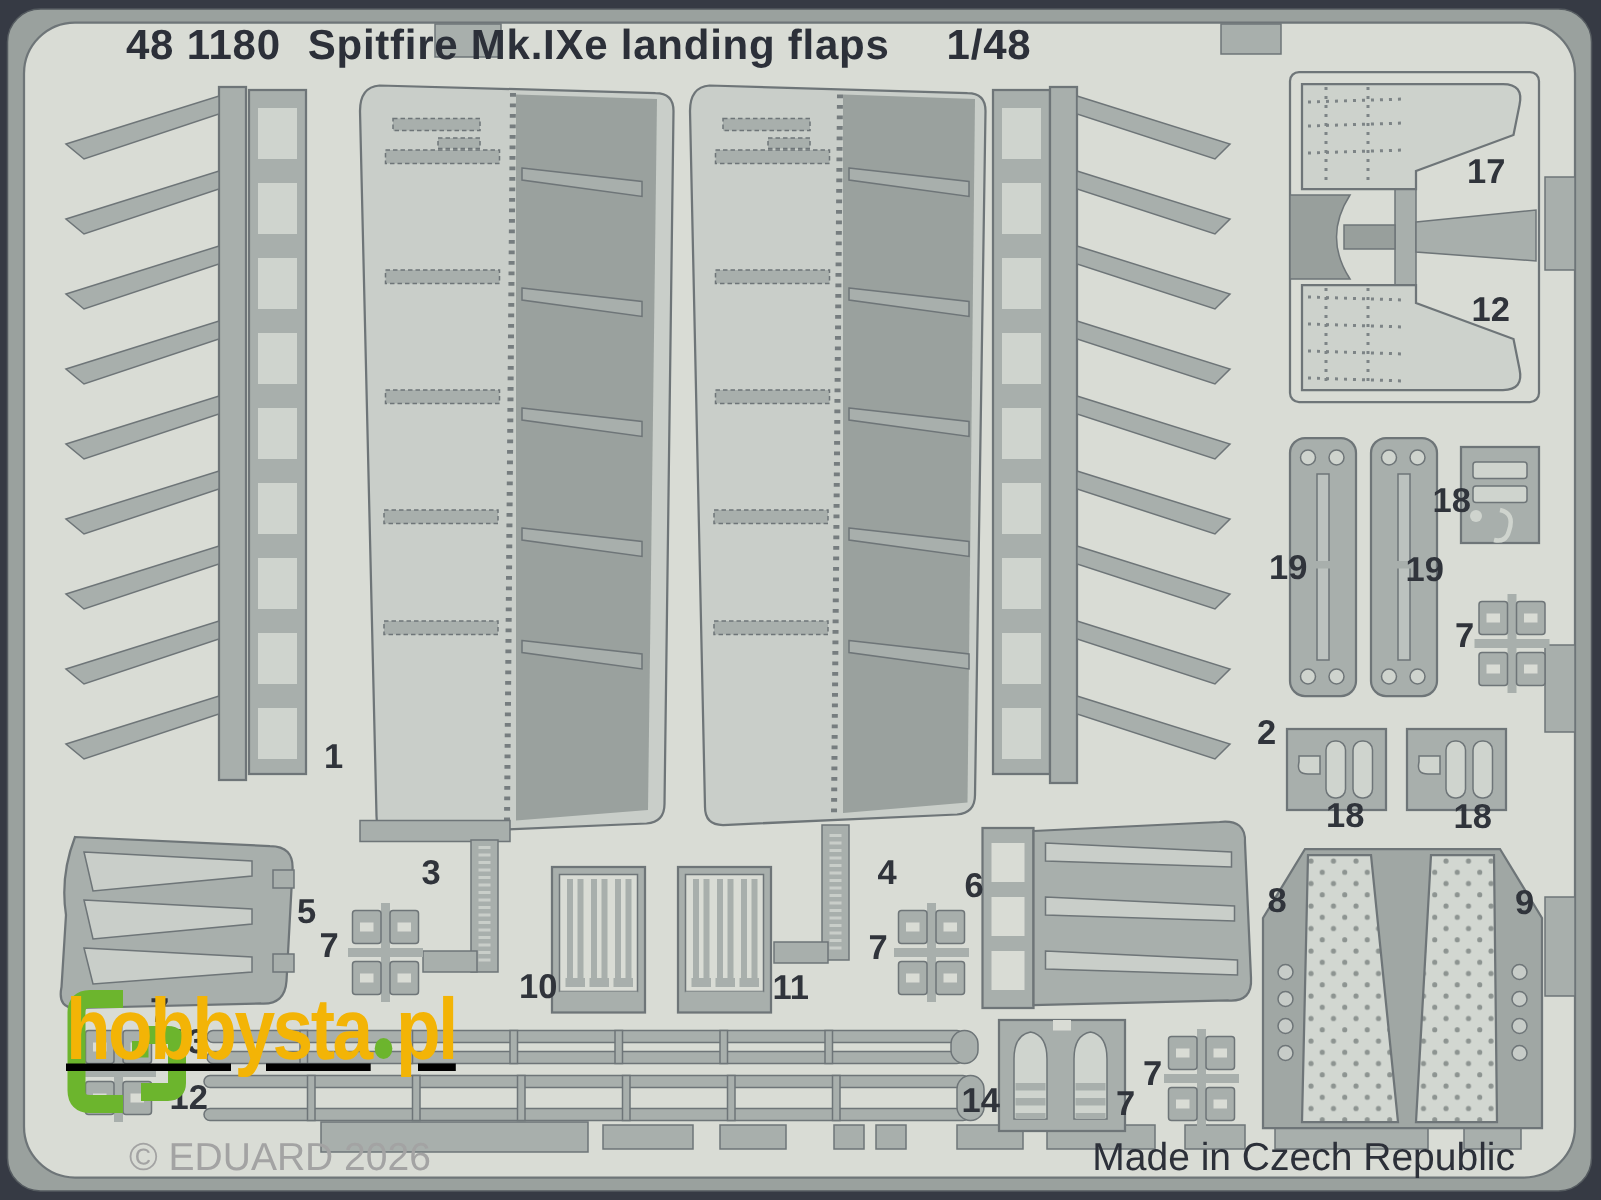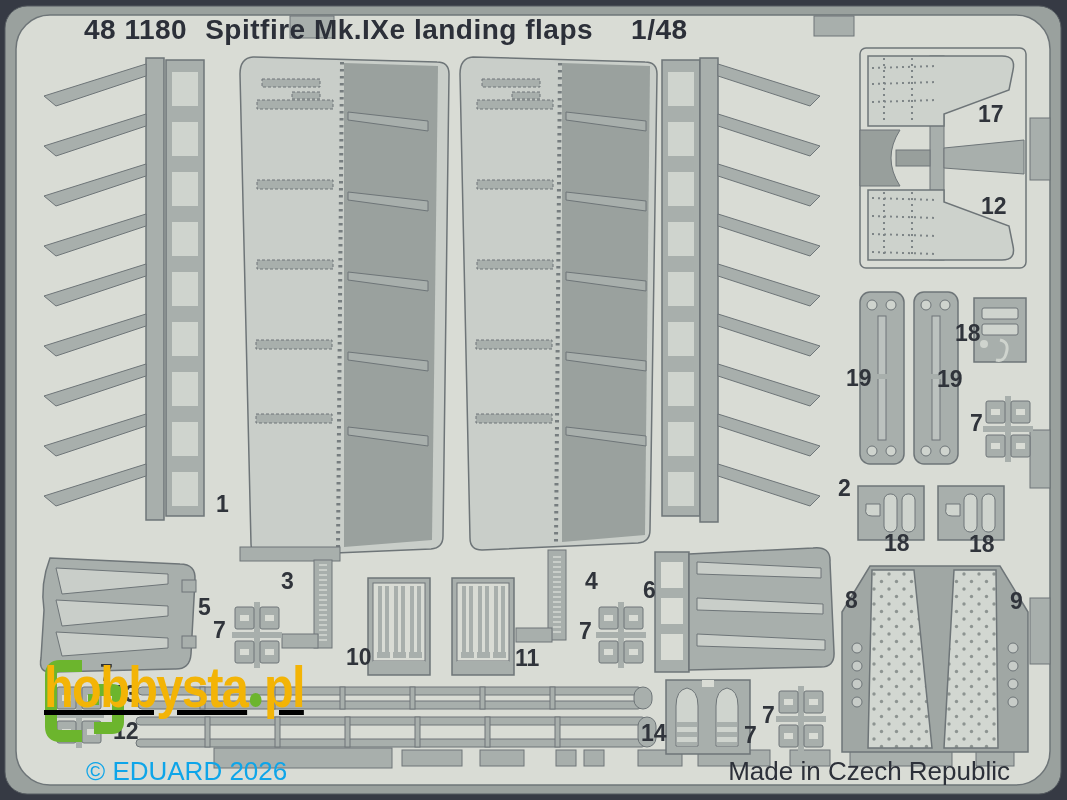--- a/index.html
+++ b/index.html
@@ -4,21 +4,21 @@
 <style>
   html,body{margin:0;padding:0;overflow:hidden;background:#363a44;}
   .canvas{position:relative;width:1067px;height:800px;background:#363a44;
           font-family:"Liberation Sans",sans-serif;}
   .canvas svg{position:absolute;left:0;top:0;}
   .header-row{position:absolute;left:84px;top:14px;display:flex;gap:18px;
         font-size:28px;font-weight:bold;color:#2c3039;letter-spacing:.5px;white-space:nowrap;}
   .header-row .scale{margin-left:20px;}
   .brand{position:absolute;right:44px;top:8px;font-family:"DejaVu Serif",serif;
         font-size:37px;font-weight:bold;color:#1b1e27;letter-spacing:1px;}
-  .copyright{position:absolute;left:86px;top:756px;font-size:26px;color:#0ea5e9;}
+  .copyright{position:absolute;left:86px;top:756px;font-size:26px;color:#a3a3a3;}
   .madein{position:absolute;right:57px;top:756px;font-size:26px;color:#2c3039;text-align:center;}
   .plabel{position:absolute;font-size:23px;font-weight:bold;color:#30343b;line-height:1;}
   .wm{position:absolute;left:44px;top:658px;display:flex;align-items:center;gap:10px;z-index:5;text-decoration:underline;}
   .wm-text{display:flex;align-items:baseline;font-size:58px;font-weight:bold;
         color:#f3b406;letter-spacing:-2px;line-height:1;transform:scaleX(.84);
         transform-origin:left center;}
   .wm-dot{display:inline-block;width:14px;height:14px;border-radius:50%;
         background:#6cb52d;margin:0 3px;}
 </style>
 </head>

